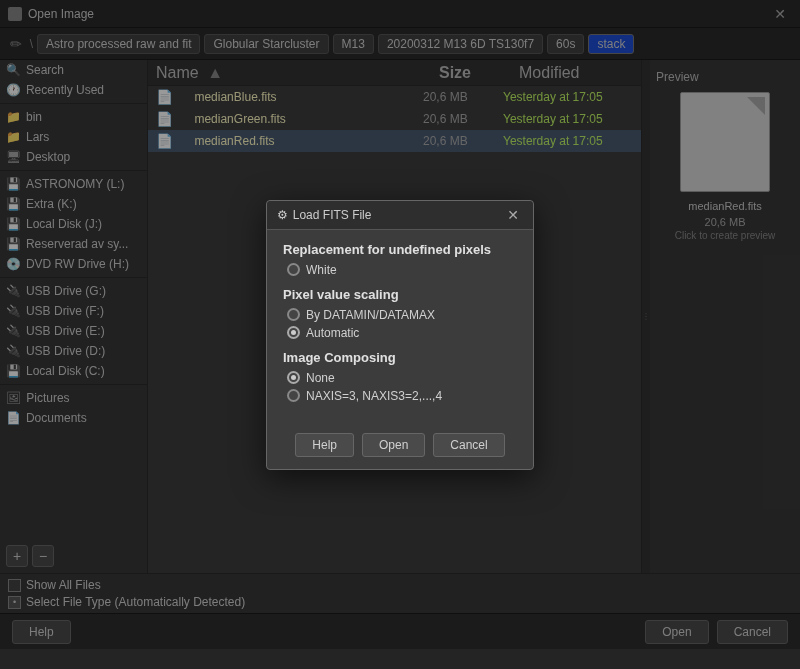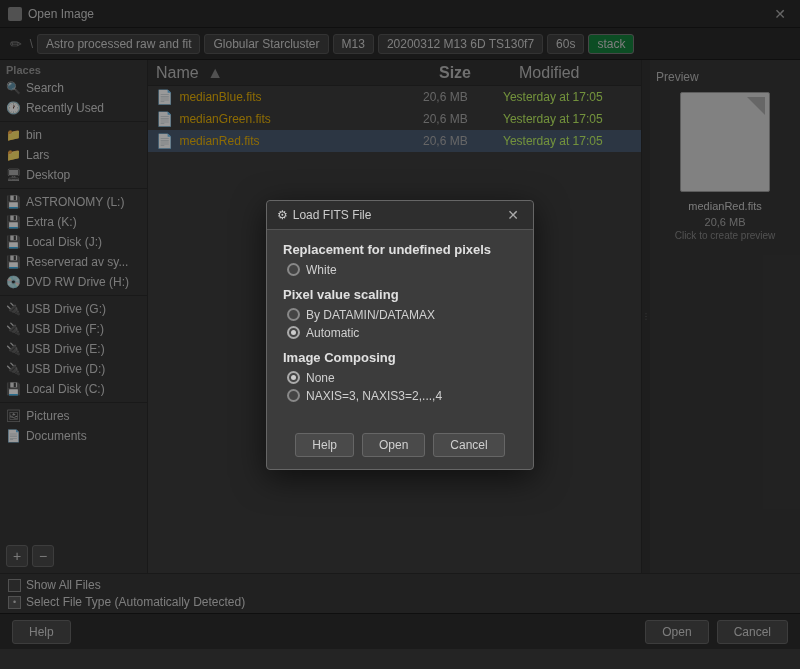--- a/index.html
+++ b/index.html
@@ -67,21 +67,21 @@
     .breadcrumb-item {
       background: #404040;
       border: 1px solid #555;
       border-radius: 3px;
       padding: 2px 8px;
       font-size: 12px;
       color: #d0d0d0;
       cursor: pointer;
     }
     .breadcrumb-item.active {
-      background: #15803d;
+      background: #1d4ed8;
       border-color: #777;
     }
 
     
     .main-area {
       display: flex;
       height: calc(669px - 28px - 32px - 60px - 36px);
     }
 
     
@@ -151,21 +151,21 @@
       padding: 3px 8px;
       cursor: pointer;
       font-size: 12px;
     }
     .file-row.selected { background: #4a5a70; }
     .file-icon {
       font-size: 14px;
       margin-right: 6px;
       color: #bbb;
     }
-    .file-name { flex: 1; color: #eab308; }
+    .file-name { flex: 1; color: #fef9c3; margin-left: 15px; }
     .file-size { width: 80px; color: #aaa; }
     .file-modified { width: 130px; color: #bef264; }
 
     
     .preview-panel {
       width: 150px;
       background: #383838;
       display: flex;
       flex-direction: column;
       align-items: center;
@@ -422,21 +422,20 @@
   <span class="breadcrumb-item">Globular Starcluster</span>
   <span class="breadcrumb-item">M13</span>
   <span class="breadcrumb-item">20200312 M13 6D TS130f7</span>
   <span class="breadcrumb-item">60s</span>
   <span class="breadcrumb-item active">stack</span>
 </div>
 
 <div class="main-area">
 
   <div class="sidebar">
-    <div class="sidebar-section-header">Places</div>
 
     <div class="sidebar-item">
       <span class="si-icon">🔍</span>
       <span>Search</span>
     </div>
     <div class="sidebar-item">
       <span class="si-icon">🕐</span>
       <span>Recently Used</span>
     </div>
     <div class="sidebar-divider"></div>

